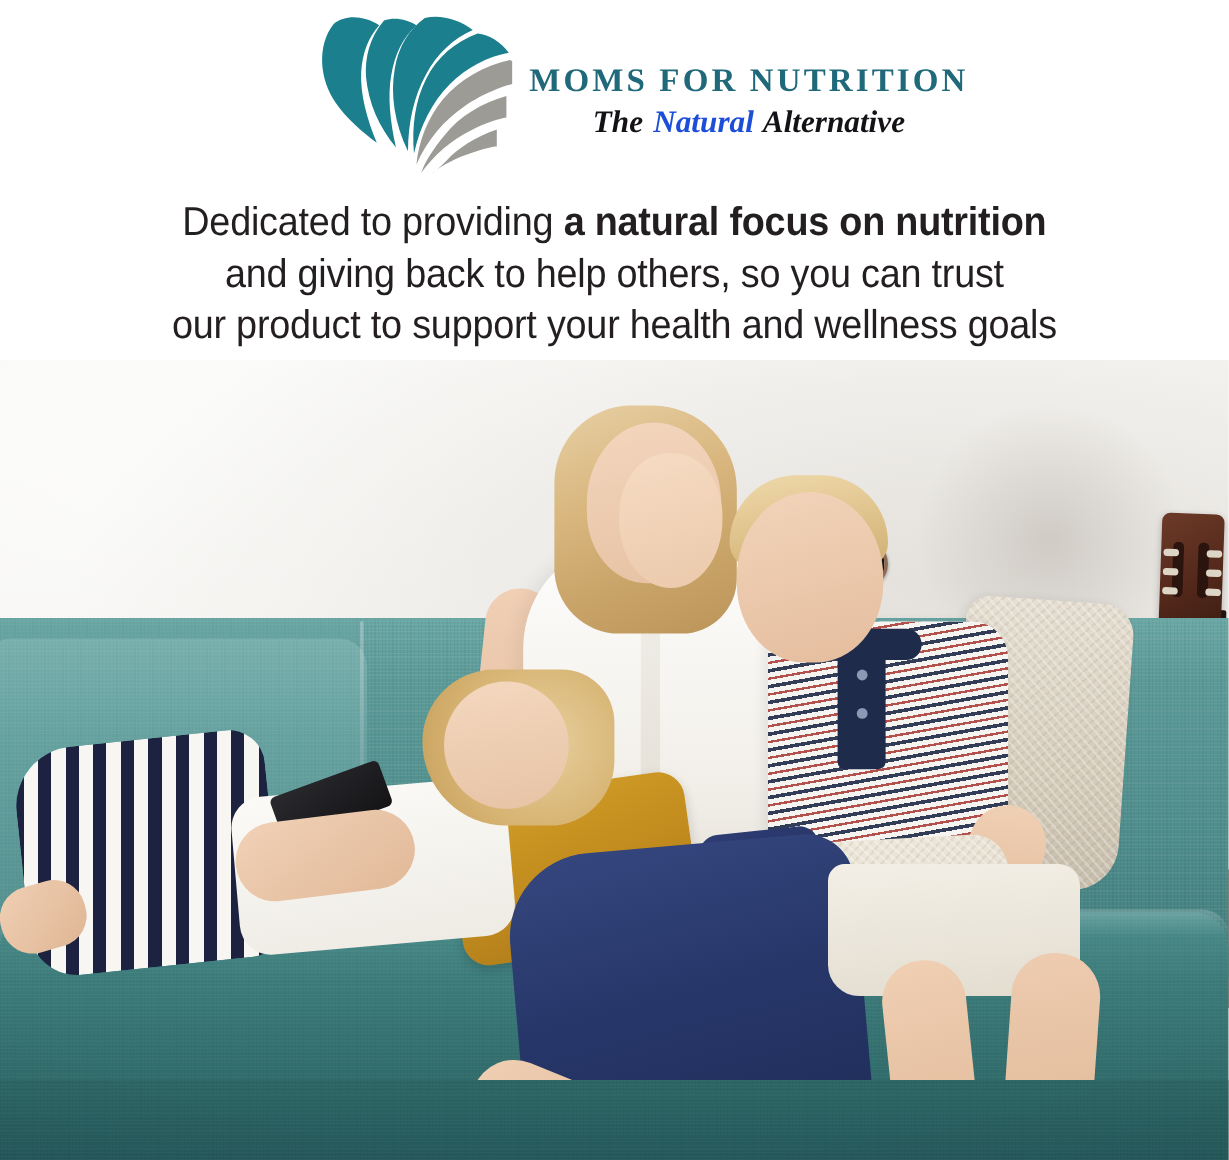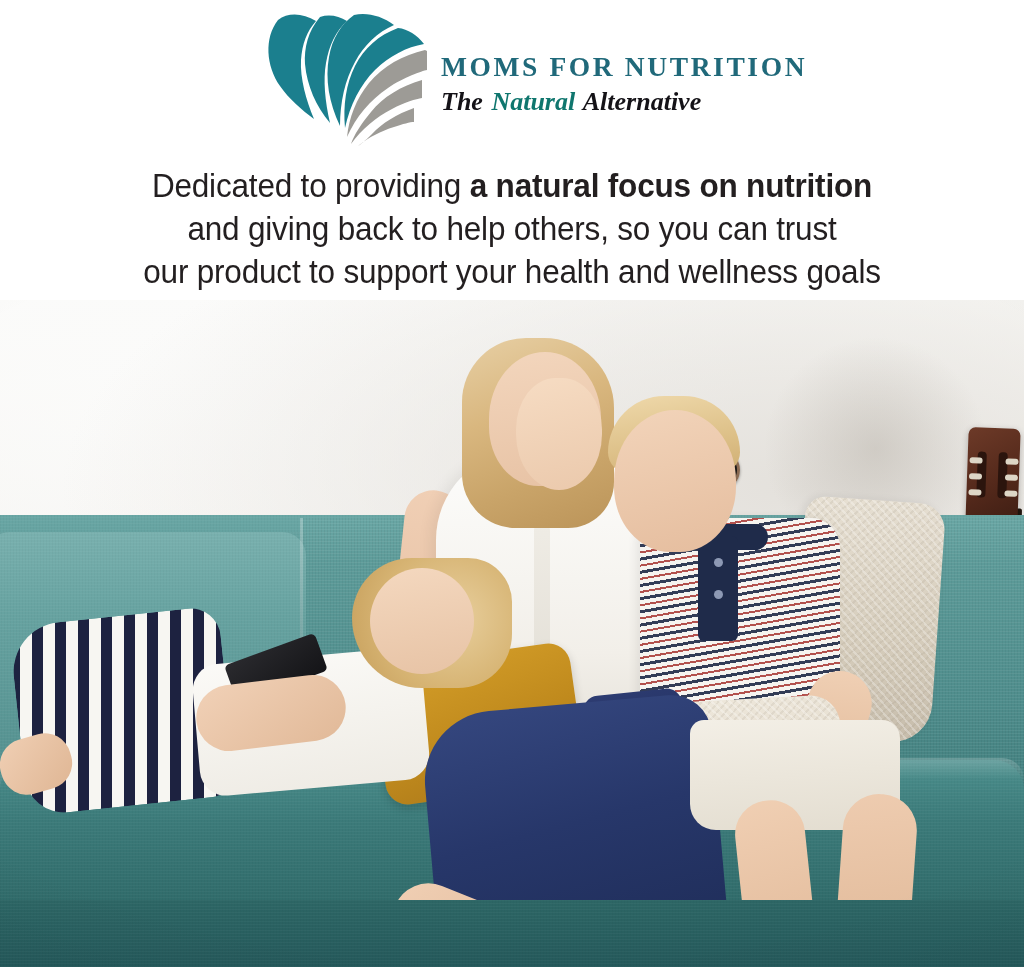--- a/index.html
+++ b/index.html
@@ -9,33 +9,33 @@
     background:#ffffff;
     font-family:"Liberation Sans", sans-serif;
     -webkit-font-smoothing:antialiased;
   }
   .page{position:relative;width:1024px;height:967px;background:#fff;overflow:hidden;}
 
   
   .header{position:absolute;left:0;top:0;width:1024px;height:150px;background:#fff;}
   .logo-wrap{position:absolute;left:262px;top:4px;display:flex;align-items:center;}
   .heart-mark{width:165px;height:142px;display:block;}
-  .logo-text{margin-left:14px;padding-top:20px;}
+  .logo-text{margin-left:14px;padding-top:20px;text-align:center;}
   .brand-name{
     font-family:"Liberation Serif", serif;
     font-size:27.5px;font-weight:700;color:#20697a;
     letter-spacing:2.6px;line-height:1;white-space:nowrap;
   }
   .brand-tag{
     font-family:"Liberation Serif", serif;
     font-style:italic;font-weight:700;
     font-size:26px;line-height:1.15;margin-top:7px;white-space:nowrap;color:#111013;
   }
   .brand-tag .t-the{color:#141217;}
-  .brand-tag .t-natural{color:#0f766e;padding:0 2px;margin-top:22px;}
+  .brand-tag .t-natural{color:#1d4ed8;padding:0 2px;margin-top:22px;}
   .brand-tag .t-alt{color:#141217;}
 
   
   .headline{
     position:absolute;left:0;top:164px;width:1024px;
     text-align:center;color:#231f20;
     font-size:33.5px;line-height:43px;
     font-family:"Liberation Sans", sans-serif;
     letter-spacing:-0.2px;
     transform:scaleX(0.94);transform-origin:50% 0;

